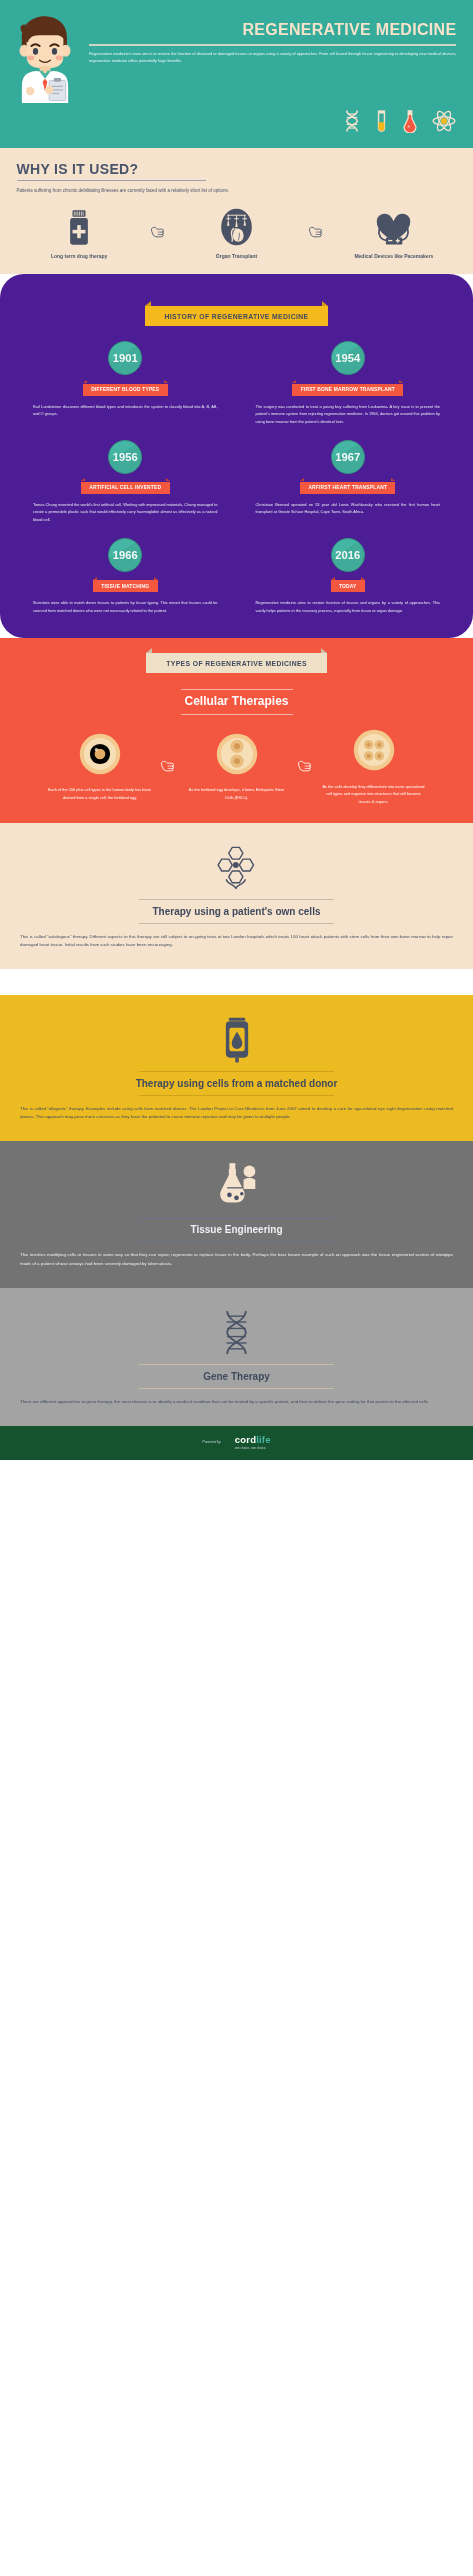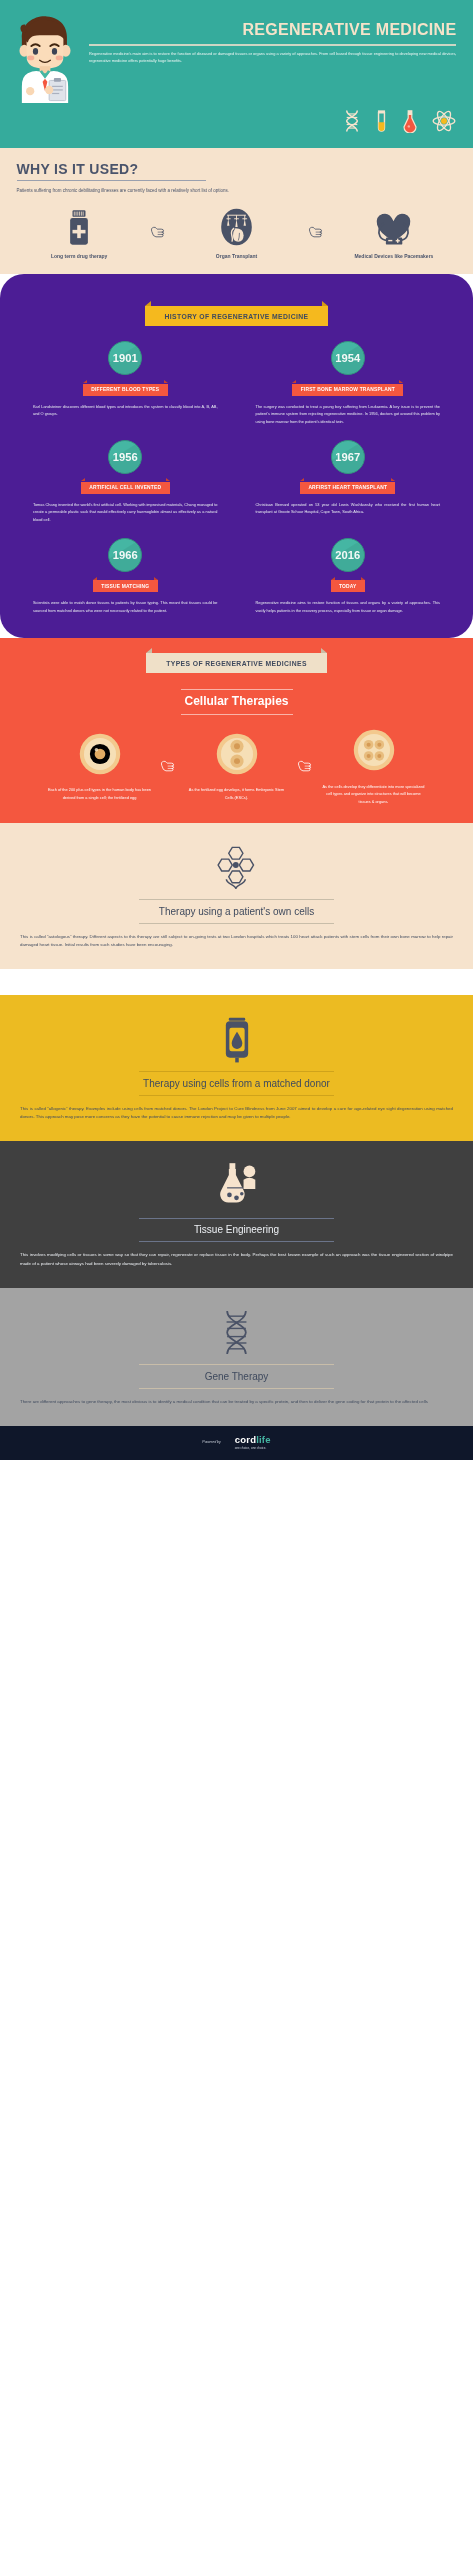--- a/index.html
+++ b/index.html
@@ -160,43 +160,43 @@
   }
   .cell-hand { width:25px; text-align:center; color:#fff; }
 
   
   .panel { padding:18px 20px 20px 20px; }
   .panel .glyph-wrap { display:flex; justify-content:center; height:50px; align-items:flex-end; }
   .panel-head { text-align:center; margin-top:8.3px; }
   .panel-head .line { width:195px; height:0.6px; margin:0 auto; }
   .panel-head .txt {
     font-family:"Liberation Sans Narrow","Liberation Sans",sans-serif;
-    font-weight:normal; font-size:10px; padding:6px 0;
+    font-weight:bold; font-size:10px; padding:6px 0;
   }
   .panel-body { font-size:4.4px; line-height:1.85; text-align:justify; margin-top:9.5px; }
 
   .p-cream { background:#f6e3cd; }
   .p-cream .panel-head .txt, .p-cream .panel-body { color:#3f4a5e; }
   .p-cream .panel-head .line { background:#c8bda9; }
 
   .p-yellow { background:#ecbb22;margin-top:26px; }
   .p-yellow .panel-head .txt, .p-yellow .panel-body { color:#3f4a5e; }
   .p-yellow .panel-head .line { background:#cfa31b; }
 
-  .p-dark { background:#404040; }
+  .p-dark { background:#737373; }
   .p-dark .panel-head .txt, .p-dark .panel-body { color:#eef1f5; }
   .p-dark .panel-head .line { background:#69melts; background:#6b748a; }
 
   .p-cream2 { background:#a3a3a3; }
   .p-cream2 .panel-head .txt, .p-cream2 .panel-body { color:#3f4a5e; }
   .p-cream2 .panel-head .line { background:#c8bda9; }
 
   
   .footer {
-    background:#0f172a; padding:8.3px 0 9.5px 0;
+    background:#14532d; padding:8.3px 0 9.5px 0;
     display:flex; align-items:center; justify-content:center; gap:14px;
   }
   .footer .powered { font-size:3.5px; color:#cfd5df; font-style:italic; }
   .footer .brand {
     font-family:"Liberation Sans Narrow","Liberation Sans",sans-serif;
     font-size:9.5px; color:#fff; font-weight:bold; letter-spacing:0.2px; line-height:1;
   }
   .footer .brand .accent { color:#45b6a3; }
   .footer .tag { font-size:3px; color:#c9cfda; margin-top:1.2px; }
   .footer-right { text-align:left; }

